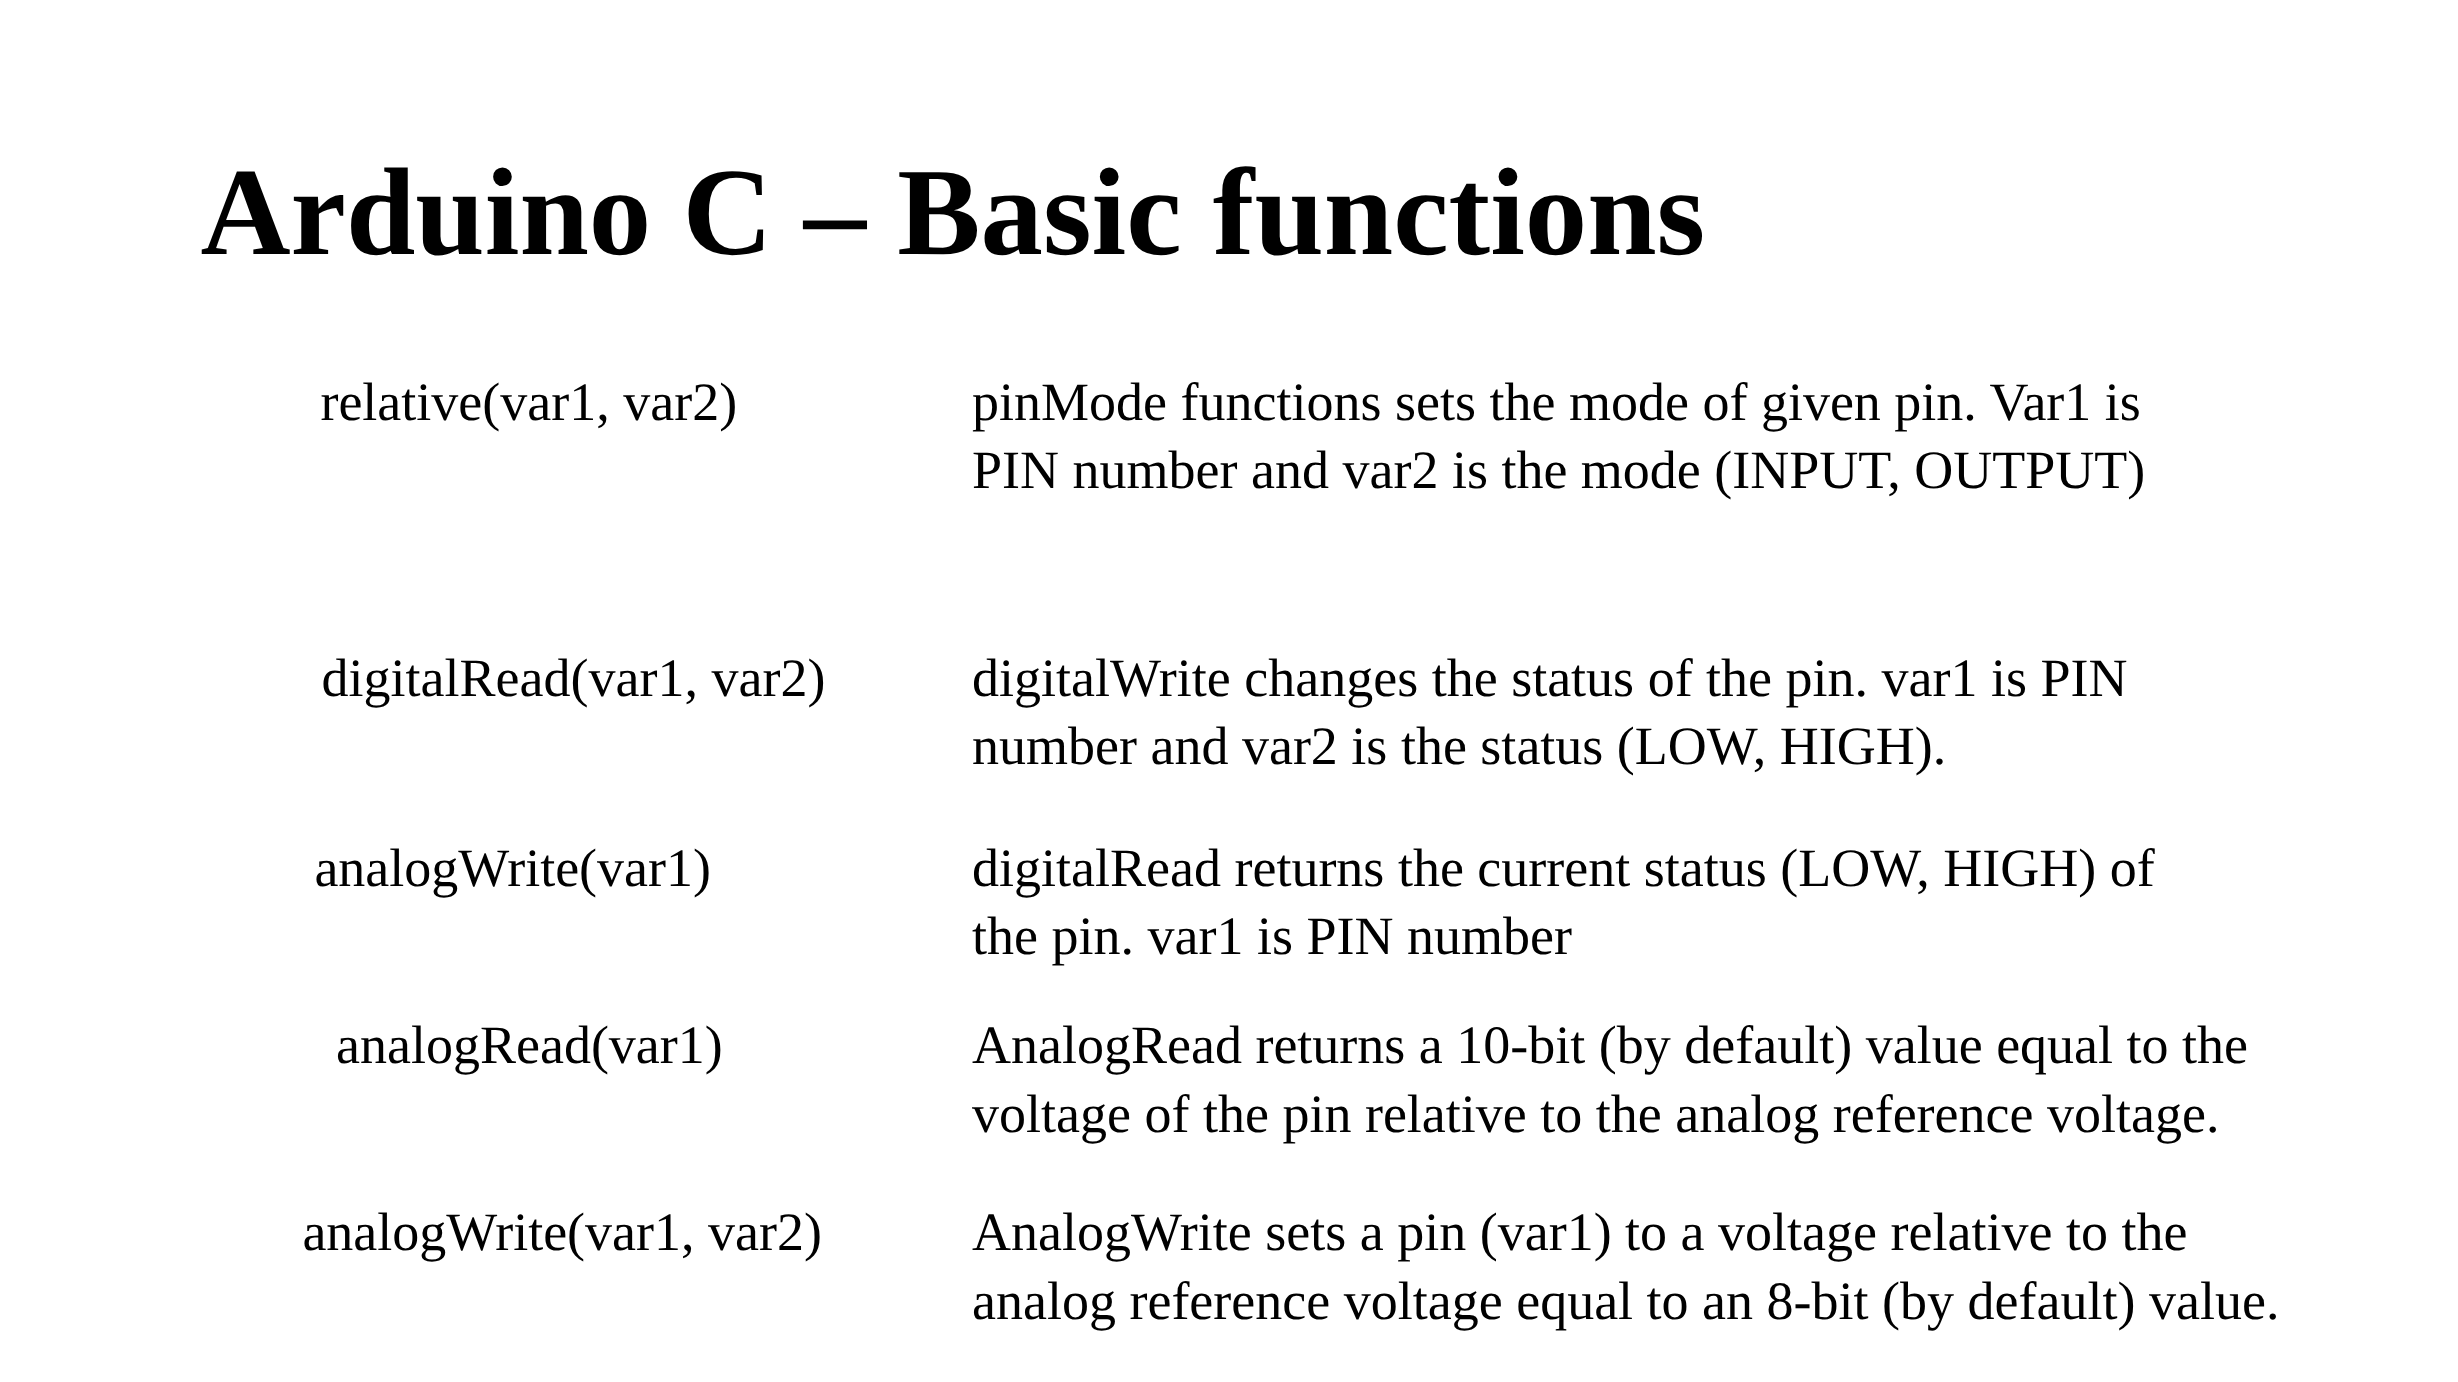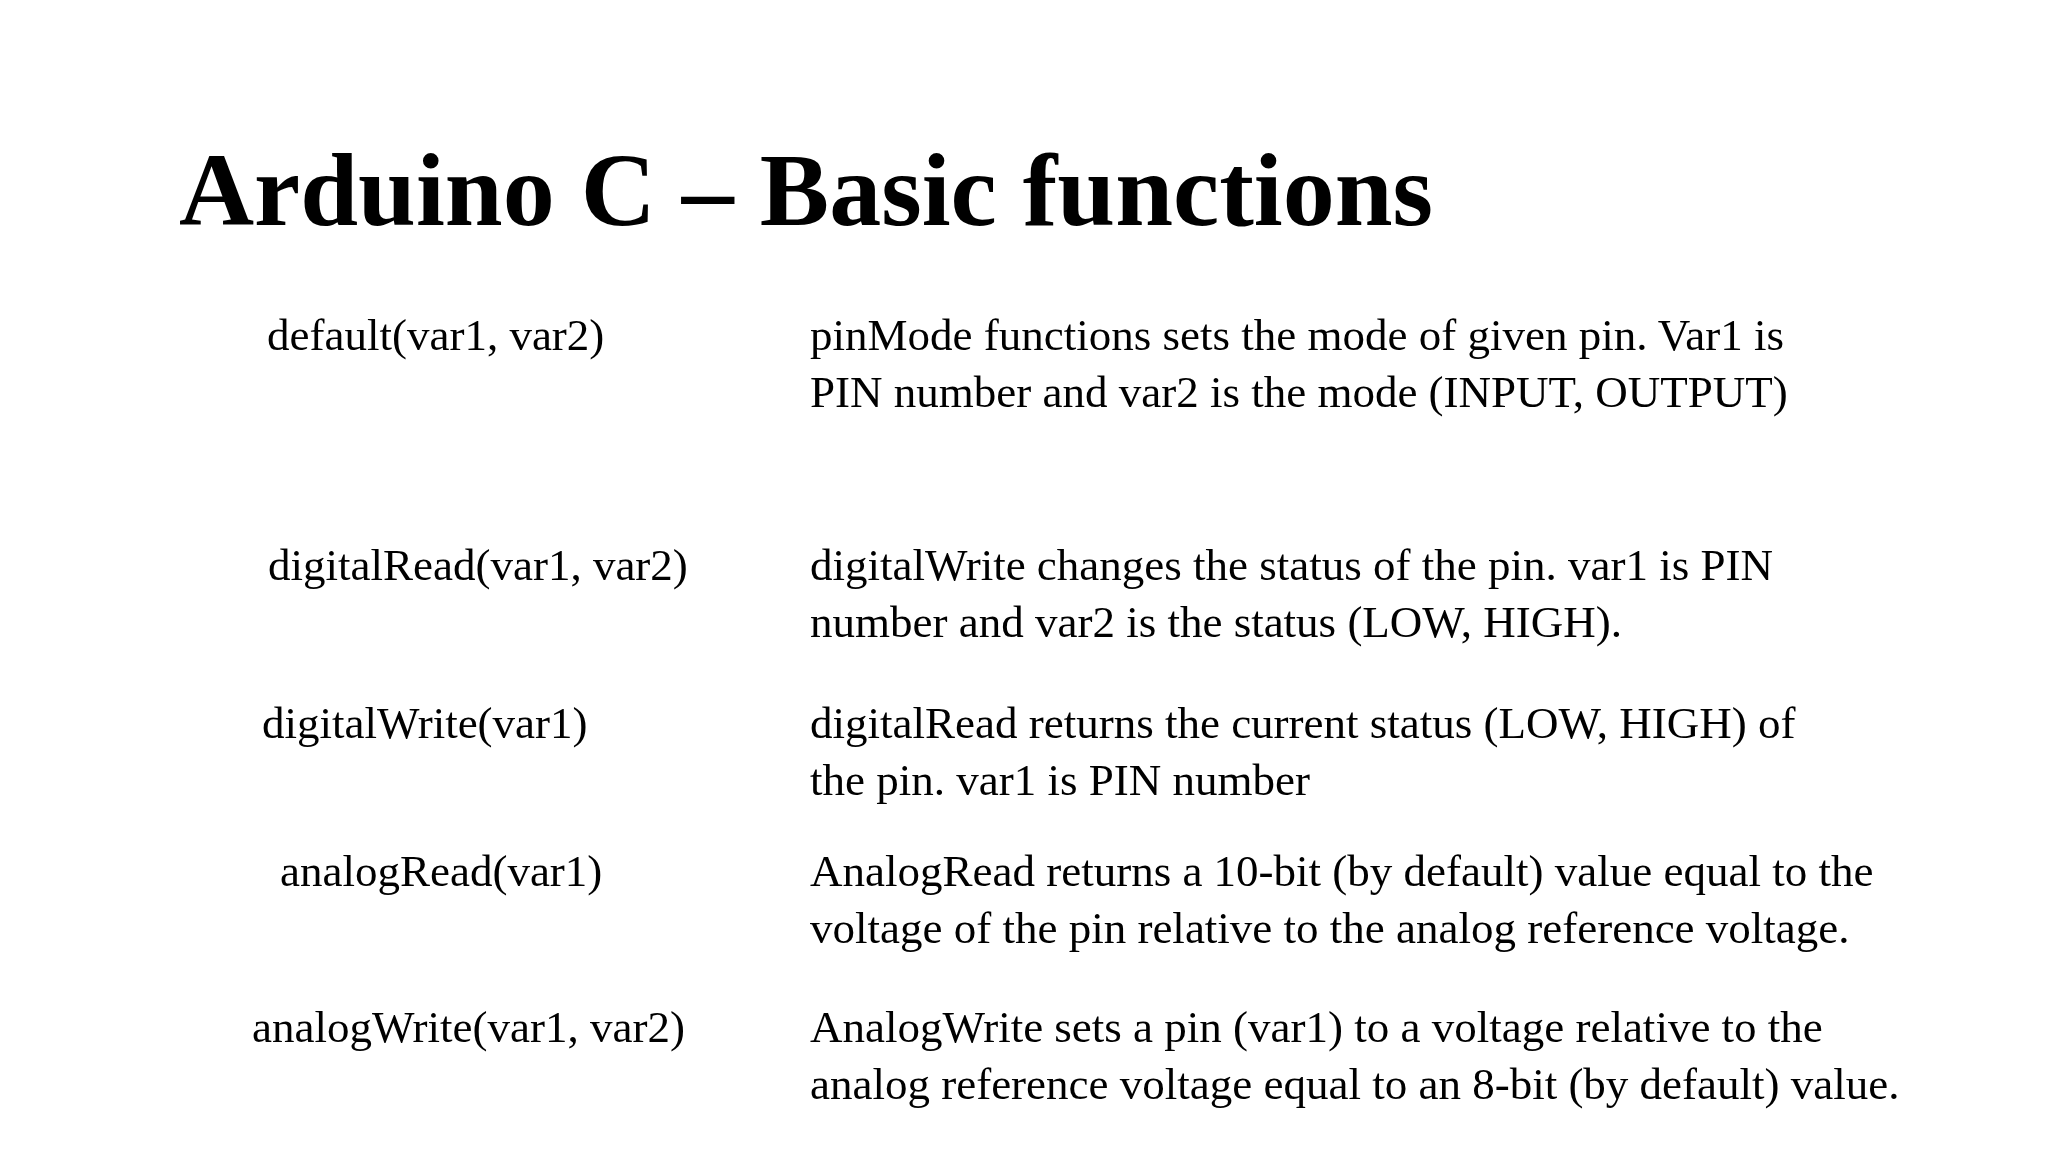--- a/index.html
+++ b/index.html
@@ -13,21 +13,21 @@
     height: 1152px;
     background: #ffffff;
     color: #000000;
     font-family: "Liberation Serif", "DejaVu Serif", serif;
     overflow: hidden;
   }
   .title {
     position: absolute;
     left: 163px;
     top: 114px;
-    margin: 16px;
+    margin: 4px;
     font-size: 104px;
     font-weight: 700;
     line-height: 1.15;
     white-space: nowrap;
     letter-spacing: 0px;
   }
   .row {
     position: absolute;
     left: 0;
     width: 100%;
@@ -48,33 +48,33 @@
   }
 </style>
 </head>
 <body>
 
 <div class="slide">
 
   <h1 class="title">Arduino C – Basic functions</h1>
 
   <div class="row" style="top:307px">
-    <div class="sig" style="left:267px">default(var1, var2)</div>
+    <div class="sig" style="left:267px">relative(var1, var2)</div>
     <div class="desc">pinMode functions sets the mode of given pin. Var1 is
 PIN number and var2 is the mode (INPUT, OUTPUT)</div>
   </div>
 
   <div class="row" style="top:537px">
     <div class="sig" style="left:268px">digitalRead(var1, var2)</div>
     <div class="desc">digitalWrite changes the status of the pin. var1 is PIN
 number and var2 is the status (LOW, HIGH).</div>
   </div>
 
   <div class="row" style="top:695px">
-    <div class="sig" style="left:262px">digitalWrite(var1)</div>
+    <div class="sig" style="left:262px">analogWrite(var1)</div>
     <div class="desc">digitalRead returns the current status (LOW, HIGH) of
 the pin. var1 is PIN number</div>
   </div>
 
   <div class="row" style="top:843px">
     <div class="sig" style="left:280px">analogRead(var1)</div>
     <div class="desc">AnalogRead returns a 10-bit (by default) value equal to the
 voltage of the pin relative to the analog reference voltage.</div>
   </div>
 

